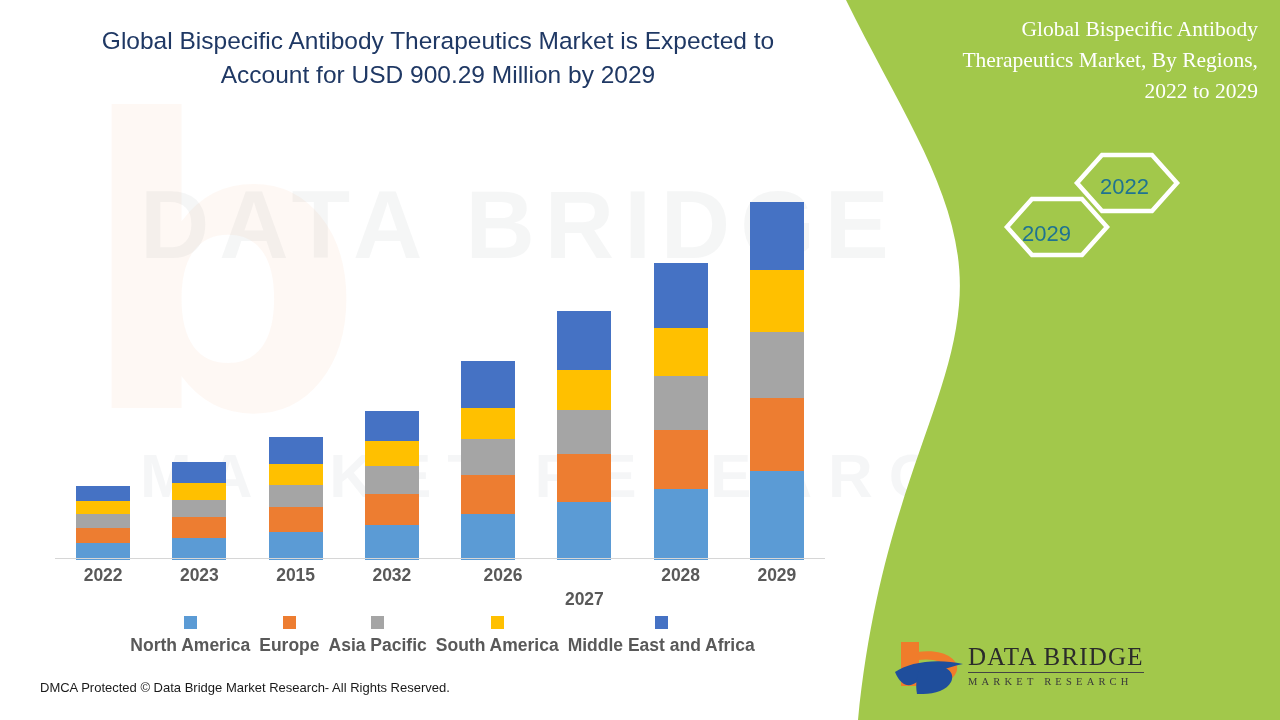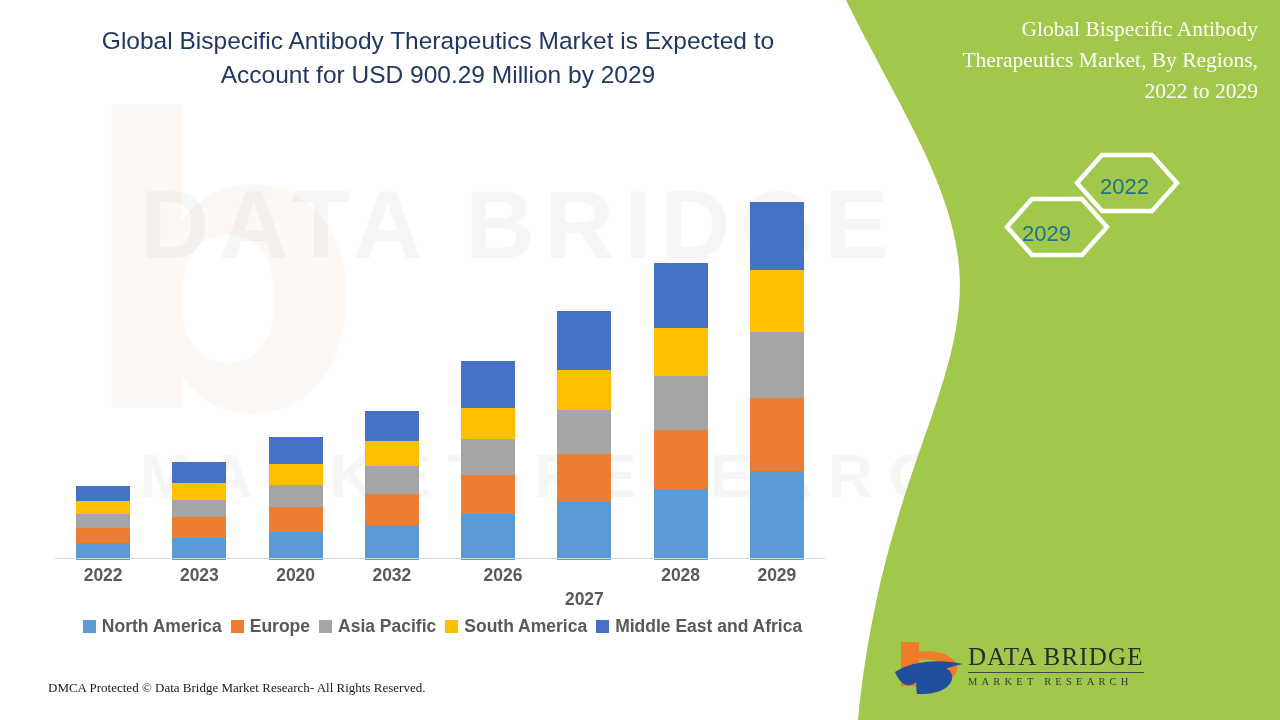--- a/index.html
+++ b/index.html
@@ -214,42 +214,43 @@
     display: flex;
     align-items: center;
     justify-content: center;
     gap: 9px;
     z-index: 3;
   }
   .legend-item {
     display: flex;
     align-items: center;
     gap: 6px;
+    flex-direction: column;
   }
   .legend-swatch {
     width: 13px;
     height: 13px;
     flex: 0 0 auto;
   }
   .legend-label {
     font-size: 17.5px;
     font-weight: 700;
     color: #595959;
     white-space: nowrap;
   }
 
   
   .footer {
     position: absolute;
-    left: 16px;
+    left: 8px;
     top: 680px;
     width: 845px;
     height: 24px;
     z-index: 3;
-    font-family: Liberation Serif, serif;
+    font-family: Liberation Sans, sans-serif;
     padding-left: 44px;
   }
   .footer-left {
     position: absolute;
     left: 32px;
     top: 0;
     font-size: 13px;
     color: #1a1a1a;
     white-space: nowrap;
   }
@@ -330,21 +331,21 @@
         <div class="seg" style="height: 61.2857px; background: rgb(255, 192, 0);"></div>
         <div class="seg" style="height: 66.8571px; background: rgb(165, 165, 165);"></div>
         <div class="seg" style="height: 72.4286px; background: rgb(237, 125, 49);"></div>
         <div class="seg" style="height: 89.1429px; background: rgb(91, 155, 213);"></div>
       </div>
     </div>
   <div class="axis-line"></div>
   <div class="xlabels" id="xlabels">
       <div class="xlabel" style="left: 3.125px;">2022</div>
       <div class="xlabel" style="left: 99.375px;">2023</div>
-      <div class="xlabel" style="left: 195.625px;">2020</div>
+      <div class="xlabel" style="left: 195.625px;">2015</div>
       <div class="xlabel" style="left: 291.875px;">2032</div>
       <div class="xlabel" style="left: 403px;">2026</div>
       <div class="xlabel" style="left: 484.375px; margin-top: 24px;">2027</div>
       <div class="xlabel" style="left: 580.625px;">2028</div>
       <div class="xlabel" style="left: 676.875px;">2029</div>
     </div>
 
   <div class="legend" id="legend">
       <div class="legend-item">
         <span class="legend-swatch" style="background: rgb(91, 155, 213);"></span>

